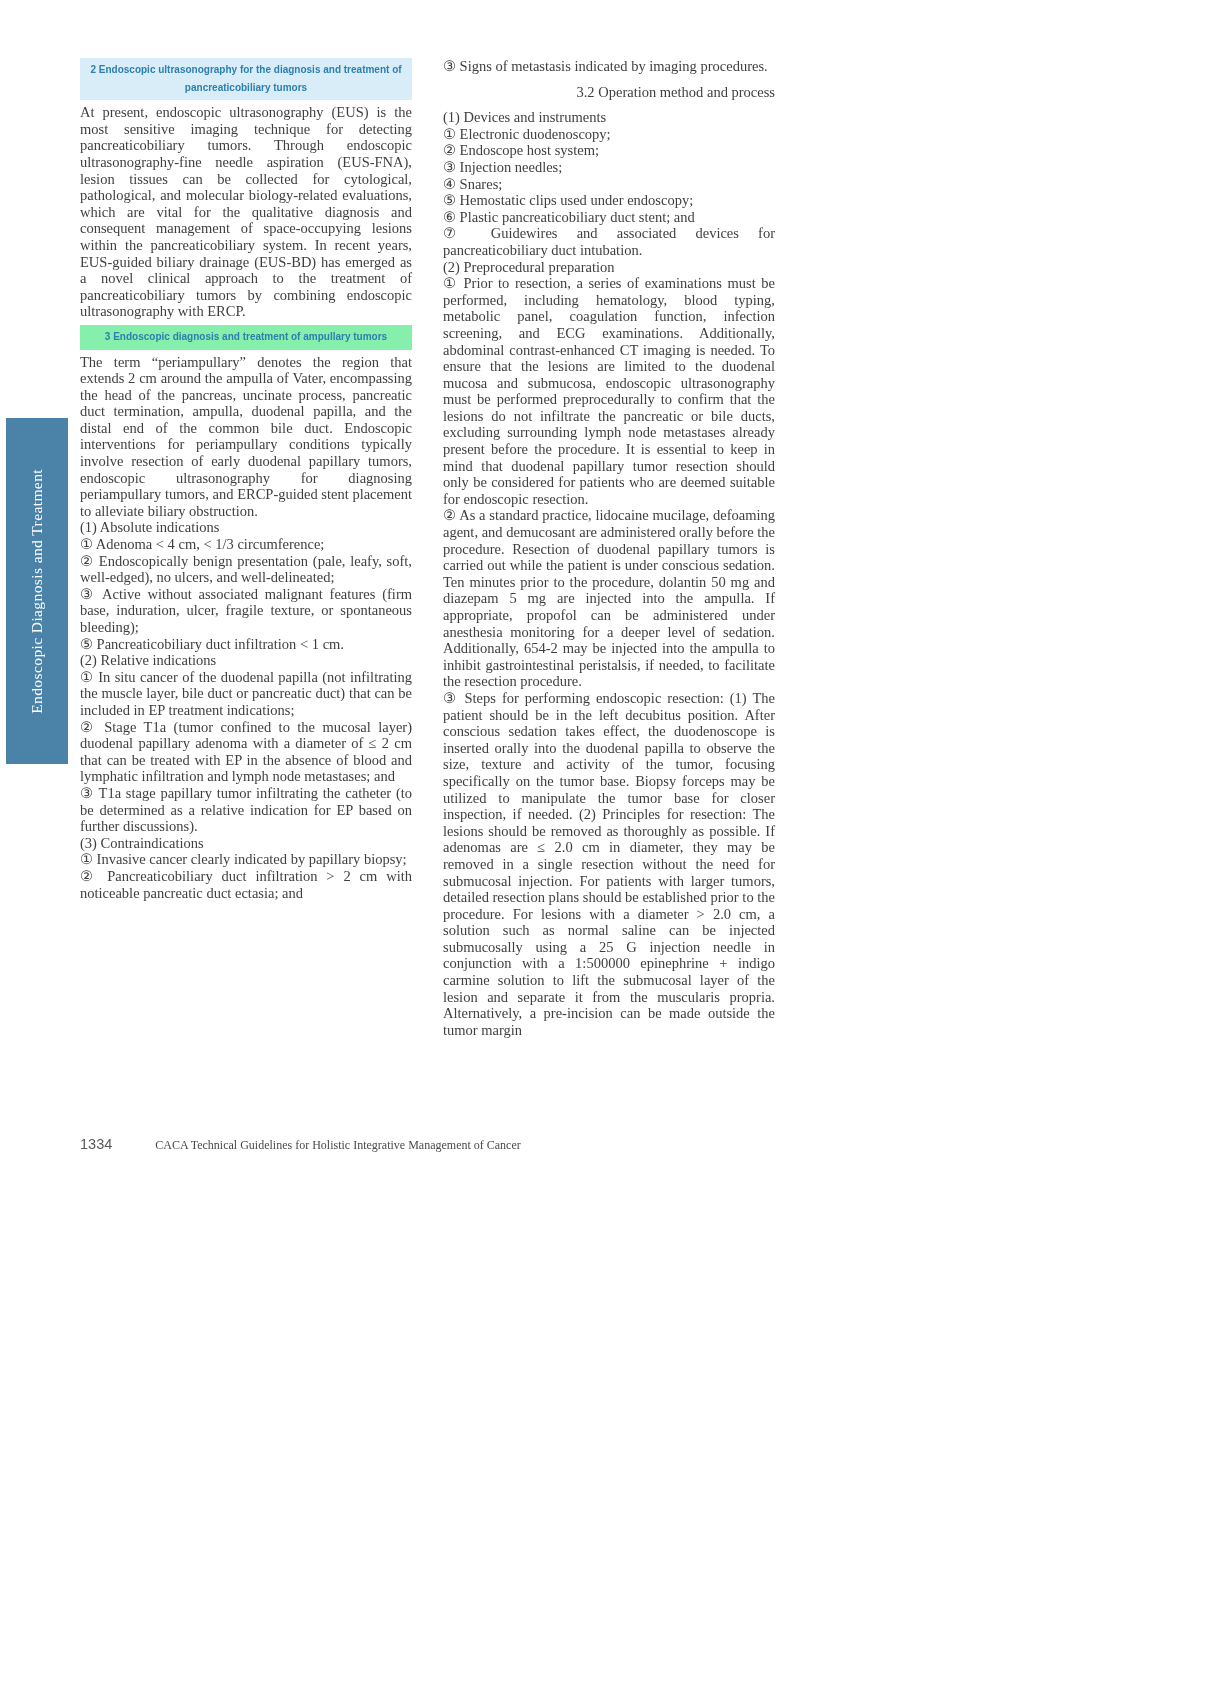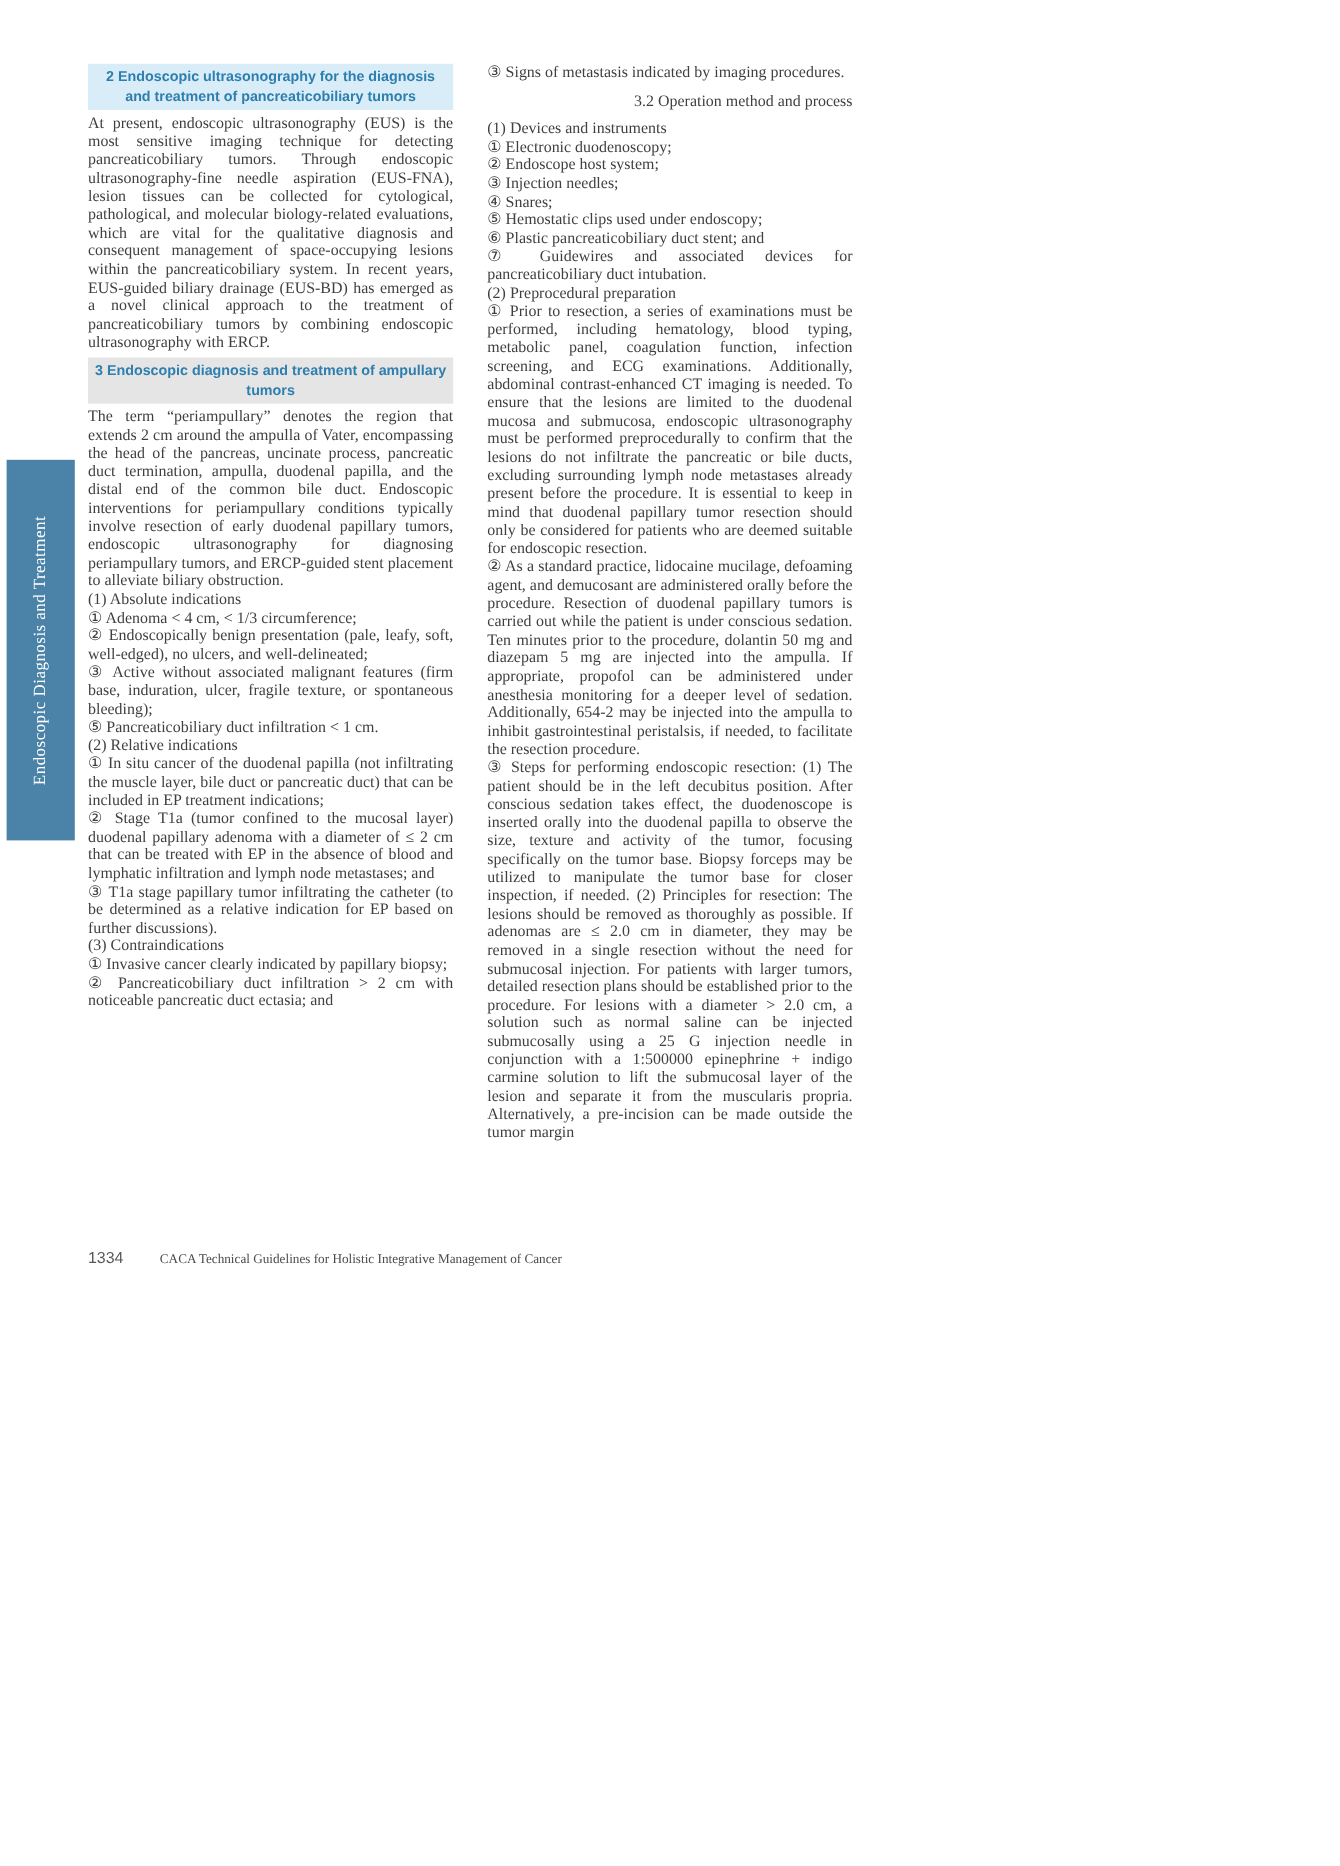--- a/index.html
+++ b/index.html
@@ -28,32 +28,32 @@
   .col{
     position:absolute;top:58px;width:332px;
     font-size:14.5px;line-height:16.6px;
     text-align:justify;
   }
   .col-left{left:80px;}
   .col-right{left:443px;}
   .heading{
     font-family:"Liberation Sans","DejaVu Sans",sans-serif;
     font-weight:bold;
-    font-size:13px;line-height:17.6px;
+    font-size:10px;line-height:17.6px;
     text-align:center;
     padding:3px 4px 4px 4px;
     margin:5px 0 4px 0;
   }
   .heading:first-child{margin-top:0;}
   .subhead{margin:9px 0 9px 0;text-align:right;}
   .para{margin:0;}
   .item{margin:0;}
   .footer{
     position:absolute;left:80px;top:1136px;width:700px;
-    display:flex;align-items:baseline;
+    display:flex;align-items:baseline;gap:10px;
   }
   .footer .pageno{
     font-family:"Liberation Sans","DejaVu Sans",sans-serif;
     font-size:14.5px;color:#595959;
   }
   .footer .running{
     margin-left:33px;
     font-family:"Liberation Serif","DejaVu Serif",serif;
     font-size:12px;color:#4a4a4a;
   }
@@ -63,21 +63,21 @@
 
 <div class="page" style="color: rgb(63, 63, 63);">
 
   <div class="sidebar-tab" style="background: rgb(75, 130, 168);">
     <span class="vtext">Endoscopic Diagnosis and Treatment</span>
   </div>
 
   <div class="col col-left" id="col-left">
       <div class="heading" style="background: rgb(216, 237, 247); color: rgb(46, 126, 174);">2 Endoscopic ultrasonography for the diagnosis and treatment of pancreaticobiliary tumors</div>
       <p class="para">At present, endoscopic ultrasonography (EUS) is the most sensitive imaging technique for detecting pancreaticobiliary tumors. Through endoscopic ultrasonography-fine needle aspiration (EUS-FNA), lesion tissues can be collected for cytological, pathological, and molecular biology-related evaluations, which are vital for the qualitative diagnosis and consequent management of space-occupying lesions within the pancreaticobiliary system. In recent years, EUS-guided biliary drainage (EUS-BD) has emerged as a novel clinical approach to the treatment of pancreaticobiliary tumors by combining endoscopic ultrasonography with ERCP.</p>
-      <div class="heading" style="background: #e5e5e5; color: rgb(46, 126, 174);">3 Endoscopic diagnosis and treatment of ampullary tumors</div>
+      <div class="heading" style="background: #86efac; color: rgb(46, 126, 174);">3 Endoscopic diagnosis and treatment of ampullary tumors</div>
       <p class="para">The term “periampullary” denotes the region that extends 2 cm around the ampulla of Vater, encompassing the head of the pancreas, uncinate process, pancreatic duct termination, ampulla, duodenal papilla, and the distal end of the common bile duct. Endoscopic interventions for periampullary conditions typically involve resection of early duodenal papillary tumors, endoscopic ultrasonography for diagnosing periampullary tumors, and ERCP-guided stent placement to alleviate biliary obstruction.</p>
       <p class="item">(1) Absolute indications</p>
       <p class="item">① Adenoma &lt; 4 cm, &lt; 1/3 circumference;</p>
       <p class="item">② Endoscopically benign presentation (pale, leafy, soft, well-edged), no ulcers, and well-delineated;</p>
       <p class="item">③ Active without associated malignant features (firm base, induration, ulcer, fragile texture, or spontaneous bleeding);</p>
       <p class="item">⑤ Pancreaticobiliary duct infiltration &lt; 1 cm.</p>
       <p class="item">(2) Relative indications</p>
       <p class="item">① In situ cancer of the duodenal papilla (not infiltrating the muscle layer, bile duct or pancreatic duct) that can be included in EP treatment indications;</p>
       <p class="item">② Stage T1a (tumor confined to the mucosal layer) duodenal papillary adenoma with a diameter of ≤ 2 cm that can be treated with EP in the absence of blood and lymphatic infiltration and lymph node metastases; and</p>
       <p class="item">③ T1a stage papillary tumor infiltrating the catheter (to be determined as a relative indication for EP based on further discussions).</p>

